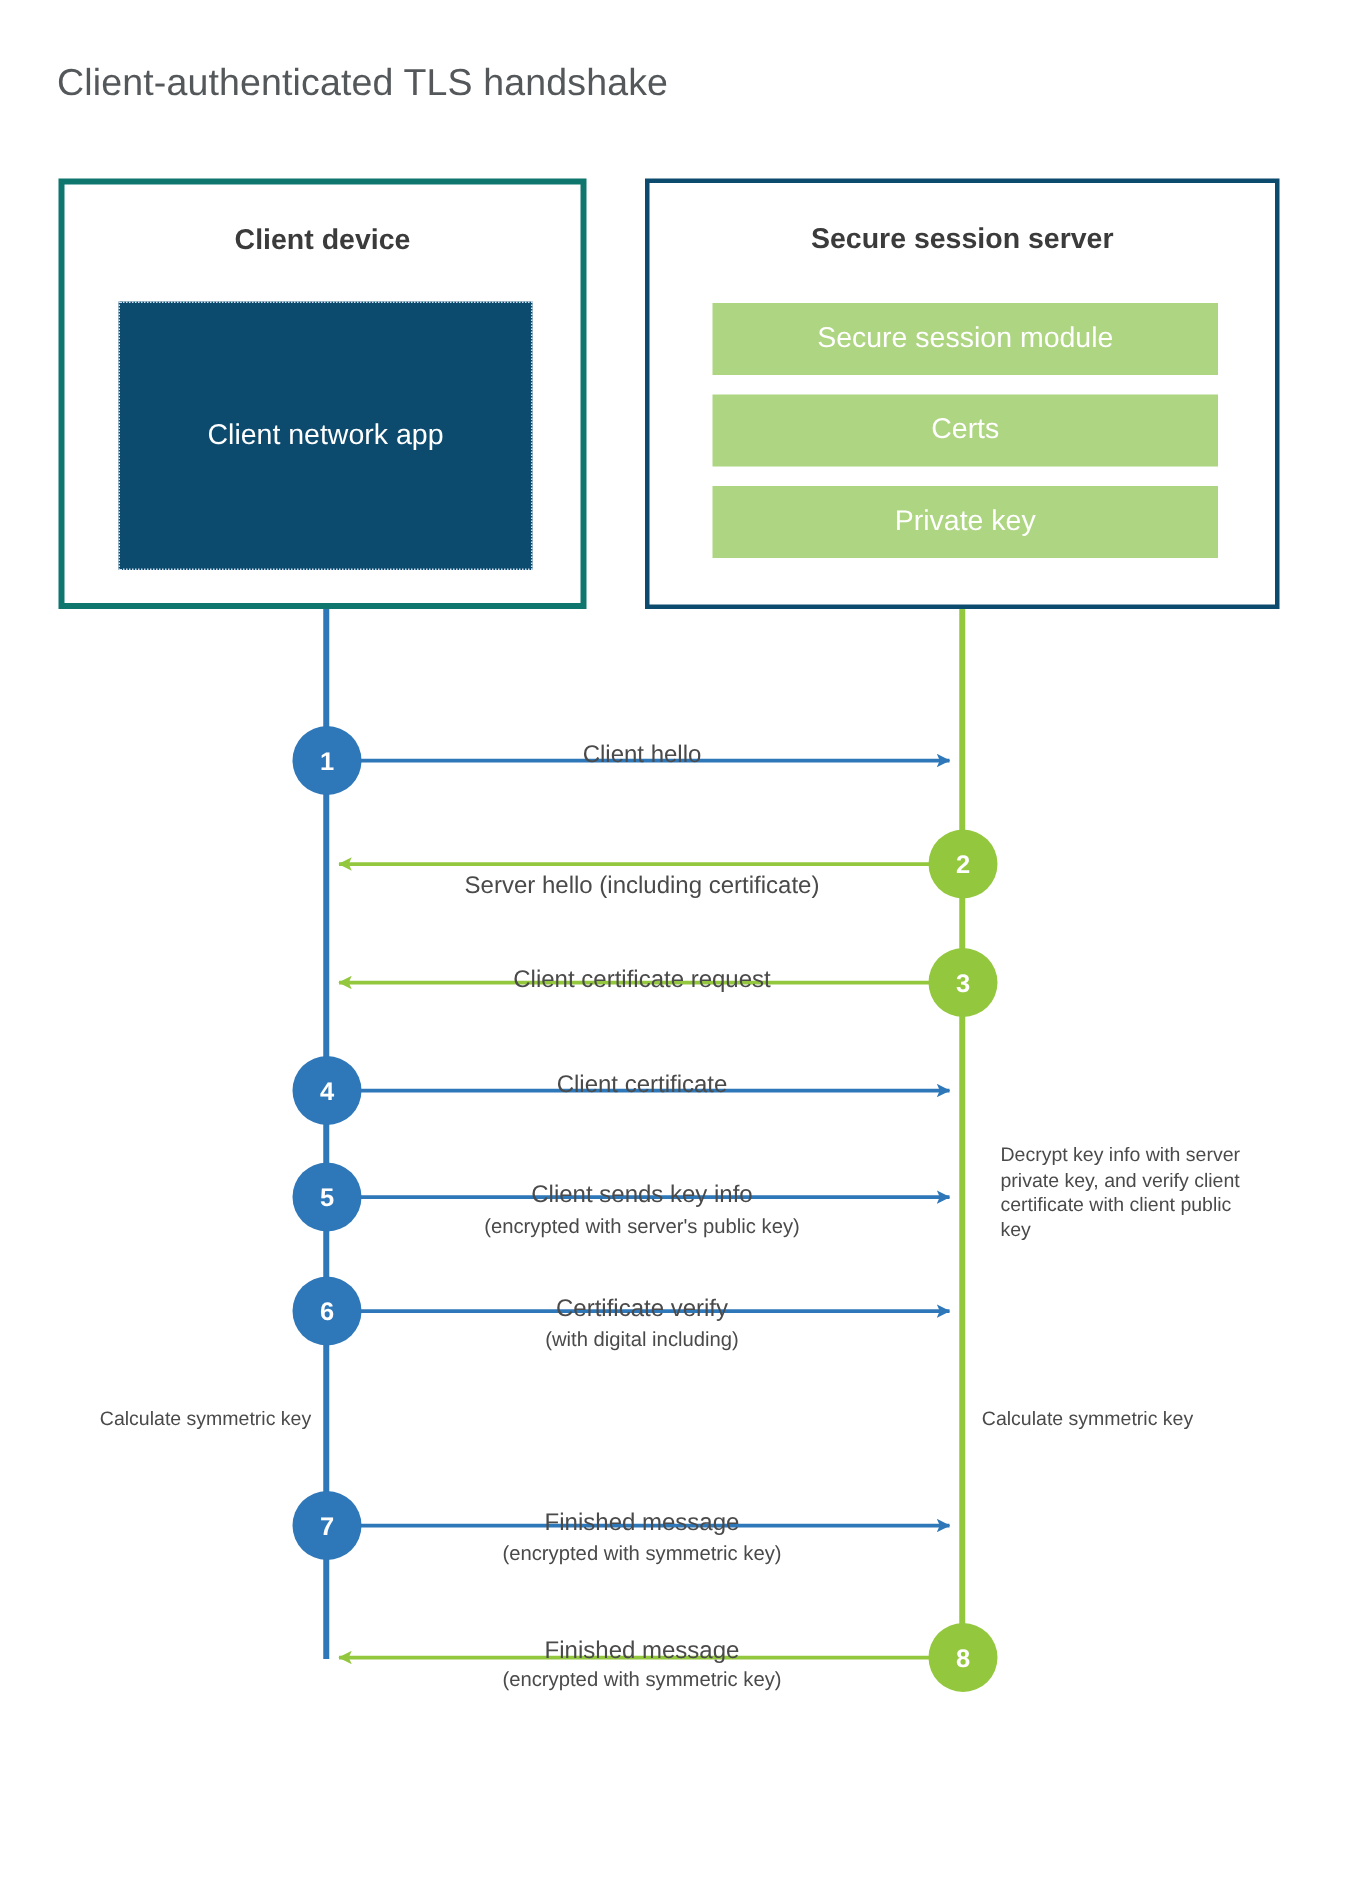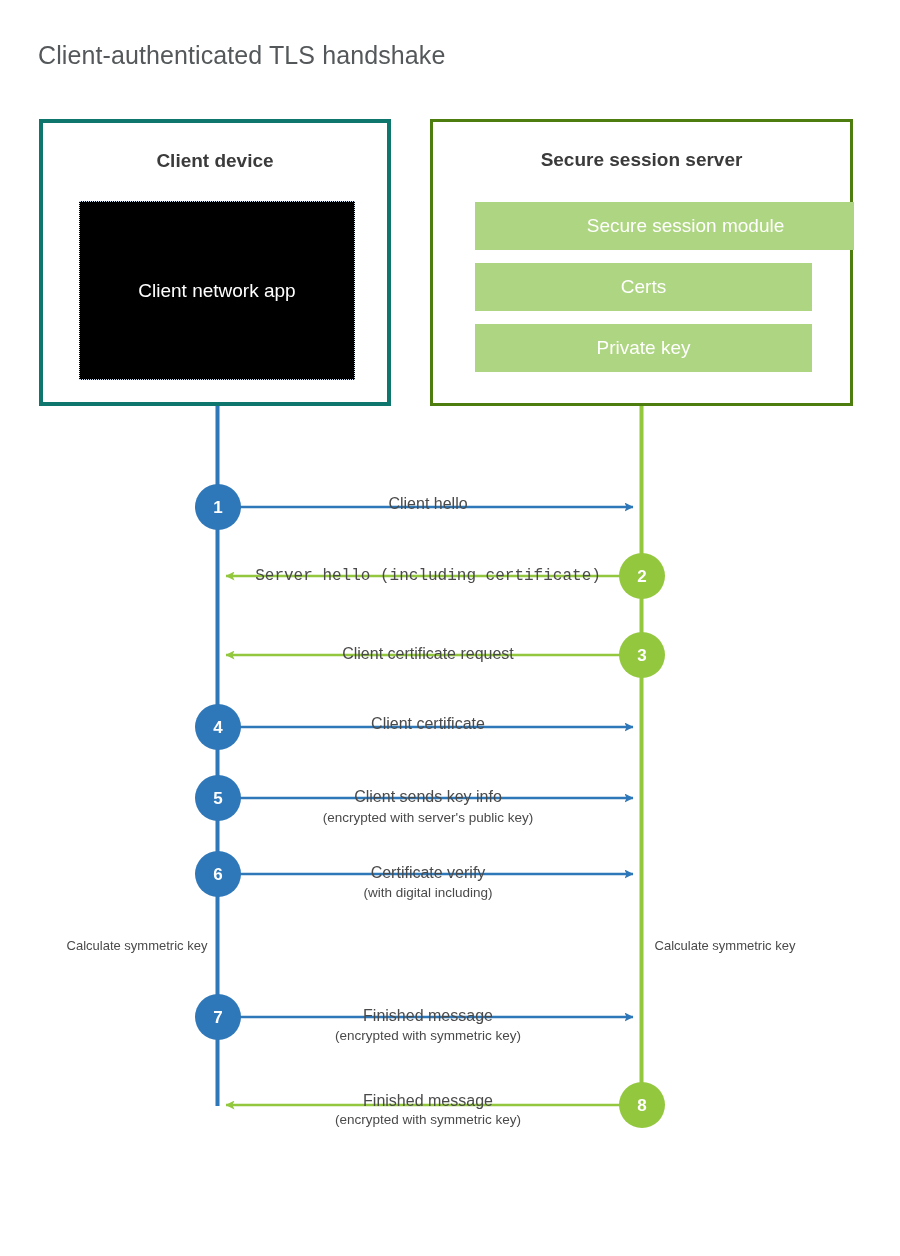--- a/index.html
+++ b/index.html
@@ -38,36 +38,36 @@
     box-sizing: border-box;
   }
   #client-box {
     left: 39px; top: 119px;
     width: 352px; height: 287px;
     border: 4px solid #0f766e;
   }
   #server-box {
     left: 430px; top: 119px;
     width: 423px; height: 287px;
-    border: 3px solid #4d7c0f;
+    border: 3px solid #0c4a6e;
   }
   .entity-title {
     position: absolute;
     left: 0; right: 0;
     top: 27px;
     text-align: center;
     font-size: 19px;
     font-weight: bold;
     color: #3b3b3b;
   }
   #client-app {
     position: absolute;
     left: 36px; top: 78px;
     width: 276px; height: 179px;
-    background: #000000;
+    background: #0c4a6e;
     border: 1px dotted #cfe1f2;
     box-sizing: border-box;
     display: flex;
     align-items: center;
     justify-content: center;
   }
   #client-app .app-label {
     color: #ffffff;
     font-size: 19px;
     line-height: 26px;
@@ -80,21 +80,21 @@
     width: 337px;
     height: 48px;
     background: #aed581;
     display: flex;
     align-items: center;
     justify-content: center;
     color: #ffffff;
     font-size: 19px;
     font-weight: 400;
   }
-  #server-bar-0 { top: 80px; padding-left: 42px; }
+  #server-bar-0 { top: 80px; }
   #server-bar-1 { top: 141px; }
   #server-bar-2 { top: 202px; }
 
   
   svg#flow-layer {
     position: absolute;
     left: 0; top: 0;
     width: 900px;
     height: 1256px;
   }
@@ -194,32 +194,33 @@
   <div class="step-num" style="left:218px; top:508px;">1</div>
   <div class="step-num" style="left:642px; top:577px;">2</div>
   <div class="step-num" style="left:642px; top:656px;">3</div>
   <div class="step-num" style="left:218px; top:728px;">4</div>
   <div class="step-num" style="left:218px; top:799px;">5</div>
   <div class="step-num" style="left:218px; top:875px;">6</div>
   <div class="step-num" style="left:218px; top:1018px;">7</div>
   <div class="step-num" style="left:642px; top:1106px;">8</div>
 
   <div class="msg-label" style="left:428px; top:497px;">Client hello</div>
-  <div class="msg-label" style="left:428px; top:569px;font-family:Liberation Mono, monospace;">Server hello (including certificate)</div>
+  <div class="msg-label" style="left:428px; top:584px;">Server hello (including certificate)</div>
   <div class="msg-label" style="left:428px; top:647px;">Client certificate request</div>
   <div class="msg-label" style="left:428px; top:717px;">Client certificate</div>
 
   <div class="msg-label" style="left:428px; top:790px;">Client sends key info</div>
   <div class="msg-sub" style="left:428px; top:810px;">(encrypted with server's public key)</div>
 
   <div class="msg-label" style="left:428px; top:866px;">Certificate verify</div>
   <div class="msg-sub" style="left:428px; top:885px;">(with digital including)</div>
 
   <div class="msg-label" style="left:428px; top:1009px;">Finished message</div>
   <div class="msg-sub" style="left:428px; top:1028px;">(encrypted with symmetric key)</div>
 
   <div class="msg-label" style="left:428px; top:1094px;">Finished message</div>
   <div class="msg-sub" style="left:428px; top:1112px;">(encrypted with symmetric key)</div>
 
+  <div class="side-note" style="left:667px; top:762px; width:165px;">Decrypt key info with server private key, and verify client certificate with client public key</div>
   <div class="side-note center" style="left:137px; top:938px; width:150px;">Calculate symmetric key</div>
   <div class="side-note center" style="left:725px; top:938px; width:150px;">Calculate symmetric key</div>
 
 </div>
 
 </body></html>

